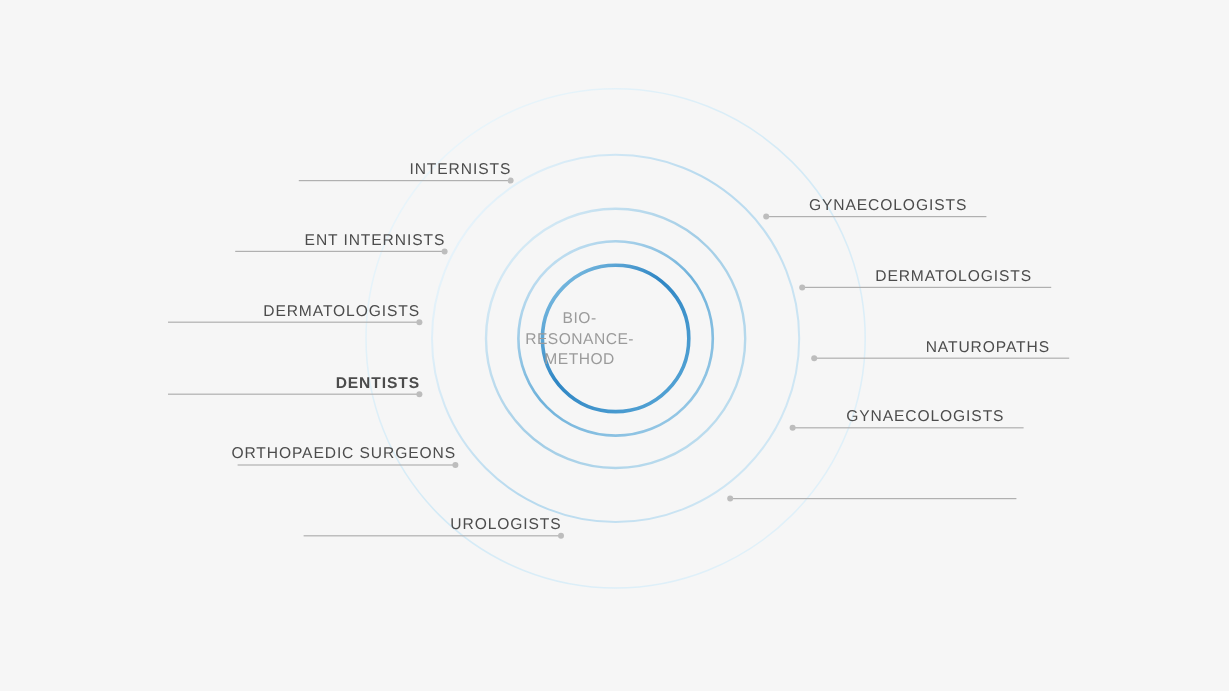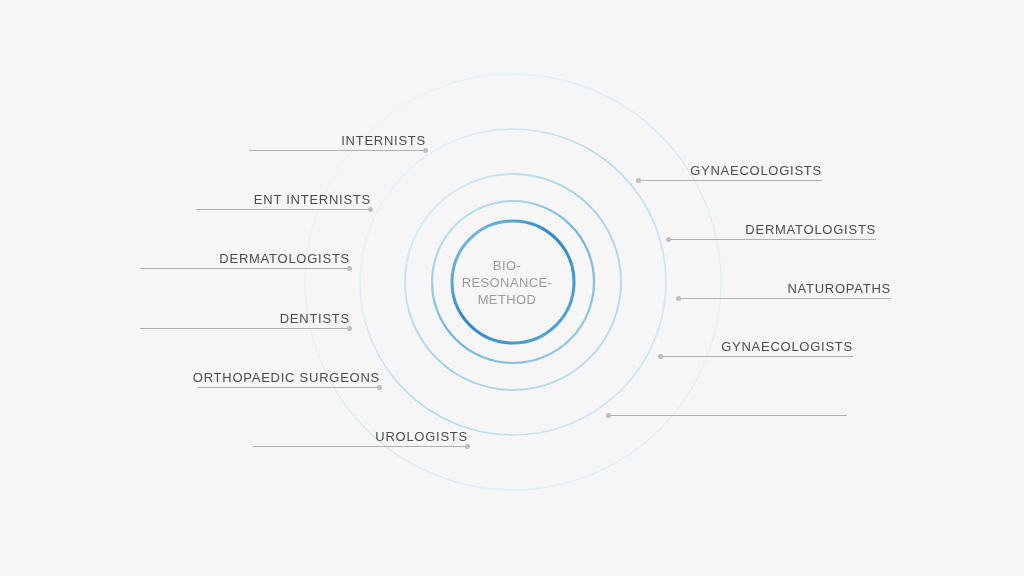--- a/index.html
+++ b/index.html
@@ -28,21 +28,21 @@
     left: 0;
     top: 0;
     width: 1024px;
     height: 576px;
     pointer-events: none;
   }
 
   
   #center-label {
     position: absolute;
-    left: 507px;
+    left: 483px;
     top: 282px;
     transform: translate(-50%, -50%);
     width: 104px;
     text-align: center;
     color: #9b9b9b;
     font-size: 13px;
     line-height: 17px;
     letter-spacing: 0.4px;
     white-space: nowrap;
   }
@@ -77,21 +77,21 @@
     height: 5px;
     border-radius: 50%;
     background: #bdbdbd;
   }
 
   
   .callout.left .label { right: 0; text-align: left; }
   .callout.left .dot   { right: -2px; }
 
   
-  .callout.right .label { right: 0; text-align: right; }
+  .callout.right .label { right: 16px; text-align: right; }
   .callout.right .dot   { left: -2px; }
 </style>
 </head>
 <body>
 
 <div id="stage">
 
   <svg id="rings-svg" viewBox="0 0 1024 576" xmlns="http://www.w3.org/2000/svg">
     <defs>
       <linearGradient id="gr1" x1="0%" y1="0%" x2="100%" y2="100%">
@@ -144,21 +144,21 @@
     <span class="leader"></span>
     <span class="dot"></span>
   </div>
 
   <div class="callout left" style="left:140px; top:245px; width:210px;">
     <span class="label">DERMATOLOGISTS</span>
     <span class="leader"></span>
     <span class="dot"></span>
   </div>
 
-  <div class="callout left" style="left:140px; top:305px; width:210px;">
+  <div class="callout left" style="left:140px; top:305px; width:210px;font-weight:bold;">
     <span class="label">DENTISTS</span>
     <span class="leader"></span>
     <span class="dot"></span>
   </div>
 
   <div class="callout left" style="left:198px; top:364px; width:182px;text-decoration:underline;">
     <span class="label">ORTHOPAEDIC SURGEONS</span>
     <span class="leader"></span>
     <span class="dot"></span>
   </div>

